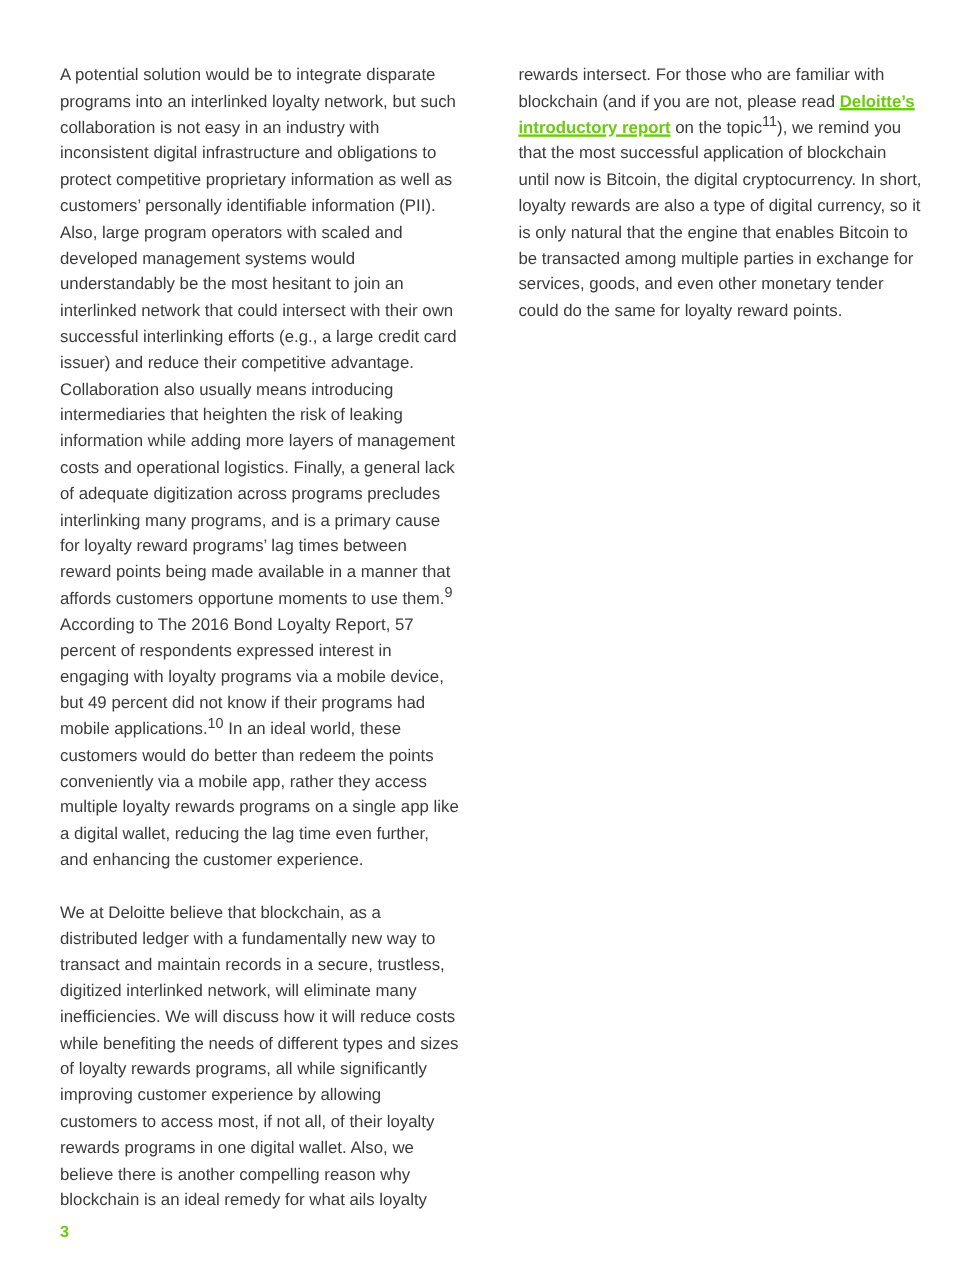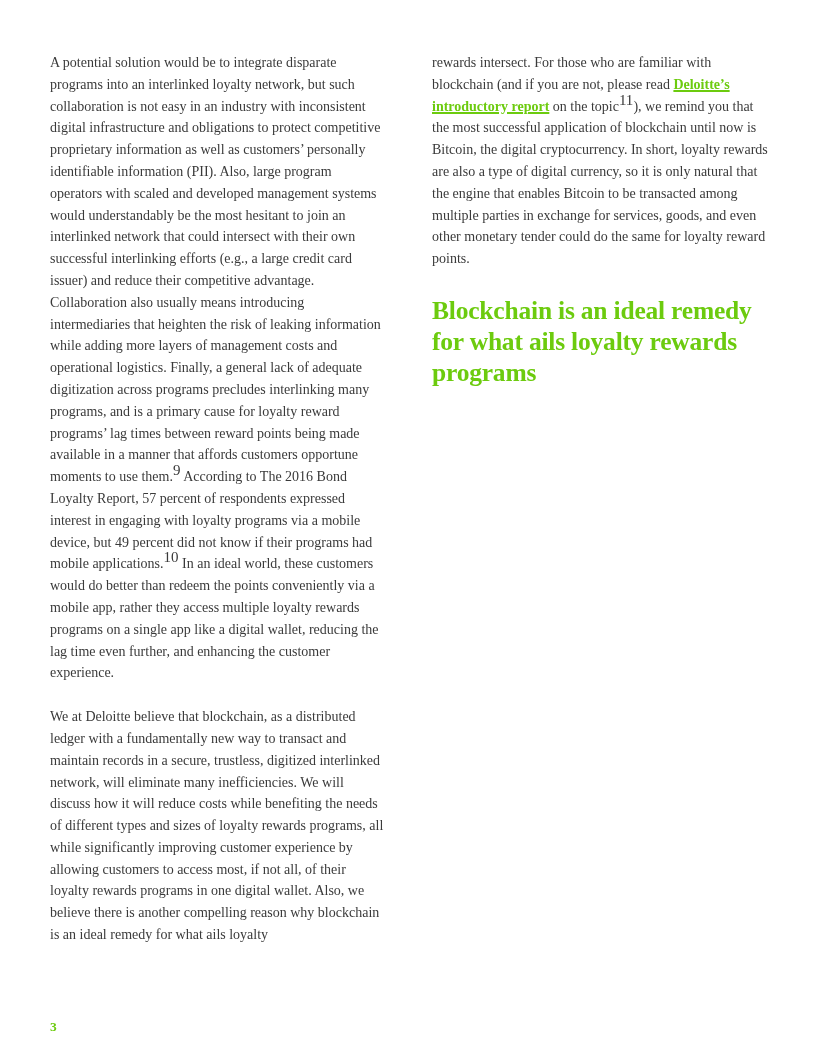--- a/index.html
+++ b/index.html
@@ -2,38 +2,38 @@
 <html><head>
 <meta charset="utf-8">
 <style>
   * { margin: 0; padding: 0; box-sizing: border-box; }
   html, body { background: #ffffff; }
   .page {
     position: relative;
     width: 816px;
     height: 1056px;
     background: #ffffff;
-    font-family: Liberation Serif, serif;
+    font-family: Liberation Sans, sans-serif;
     color: #3a3a3a;
     overflow: hidden;
     --accent: #6ccb0e;
     --text: #3a3a3a;
   }
   .col {
     position: absolute;
     top: 52px;
     font-size: 14px;
     line-height: 21.8px;
     text-align: left;
   }
   .col-left  { left: 50px;  width: 334px; }
   .col-right { left: 432px; width: 336px; }
   p.body-par { margin: 0 0 22px 0; }
   sup.fn {
-    font-size: 15px;
+    font-size: 12px;
     line-height: 0;
     vertical-align: super;
   }
   a.doc-link {
     color: var(--accent);
     font-weight: bold;
     text-decoration: underline;
     text-decoration-thickness: 1.5px;
     cursor: pointer;
   }
@@ -63,18 +63,17 @@
     <p class="body-par"><span>A potential solution would be to integrate disparate programs into an interlinked loyalty network, but such collaboration is not easy in an industry with inconsistent digital infrastructure and obligations to protect competitive proprietary information as well as customers’ personally identifiable information (PII). Also, large program operators with scaled and developed management systems would understandably be the most hesitant to join an interlinked network that could intersect with their own successful interlinking efforts (e.g., a large credit card issuer) and reduce their competitive advantage. Collaboration also usually means introducing intermediaries that heighten the risk of leaking information while adding more layers of management costs and operational logistics. Finally, a general lack of adequate digitization across programs precludes interlinking many programs, and is a primary cause for loyalty reward programs’ lag times between reward points being made available in a manner that affords customers opportune moments to use them.</span><sup class="fn">9</sup>
       <span>According to The 2016 Bond Loyalty Report, 57 percent of respondents expressed interest in engaging with loyalty programs via a mobile device, but 49 percent did not know if their programs had mobile applications.</span><sup class="fn">10</sup>
       <span>In an ideal world, these customers would do better than redeem the points conveniently via a mobile app, rather they access multiple loyalty rewards programs on a single app like a digital wallet, reducing the lag time even further, and enhancing the customer experience.</span></p>
     <p class="body-par">We at Deloitte believe that blockchain, as a distributed ledger with a fundamentally new way to transact and maintain records in a secure, trustless, digitized interlinked network, will eliminate many inefficiencies. We will discuss how it will reduce costs while benefiting the needs of different types and sizes of loyalty rewards programs, all while significantly improving customer experience by allowing customers to access most, if not all, of their loyalty rewards programs in one digital wallet. Also, we believe there is another compelling reason why blockchain is an ideal remedy for what ails loyalty</p>
   </div>
 
   <div class="col col-right">
     <p class="body-par"><span>rewards intersect. For those who are familiar with blockchain (and if you are not, please read</span>
       <a class="doc-link">Deloitte’s introductory report</a>
       <span>on the topic</span><sup class="fn">11</sup><span>), we remind you that the most successful application of blockchain until now is Bitcoin, the digital cryptocurrency. In short, loyalty rewards are also a type of digital currency, so it is only natural that the engine that enables Bitcoin to be transacted among multiple parties in exchange for services, goods, and even other monetary tender could do the same for loyalty reward points.</span></p>
-    <h1 class="section-heading">Blockchain is an ideal remedy for what ails loyalty rewards programs</h1>
   </div>
 
   <div class="page-number">3</div>
 
 </div>
 
 </body></html>

